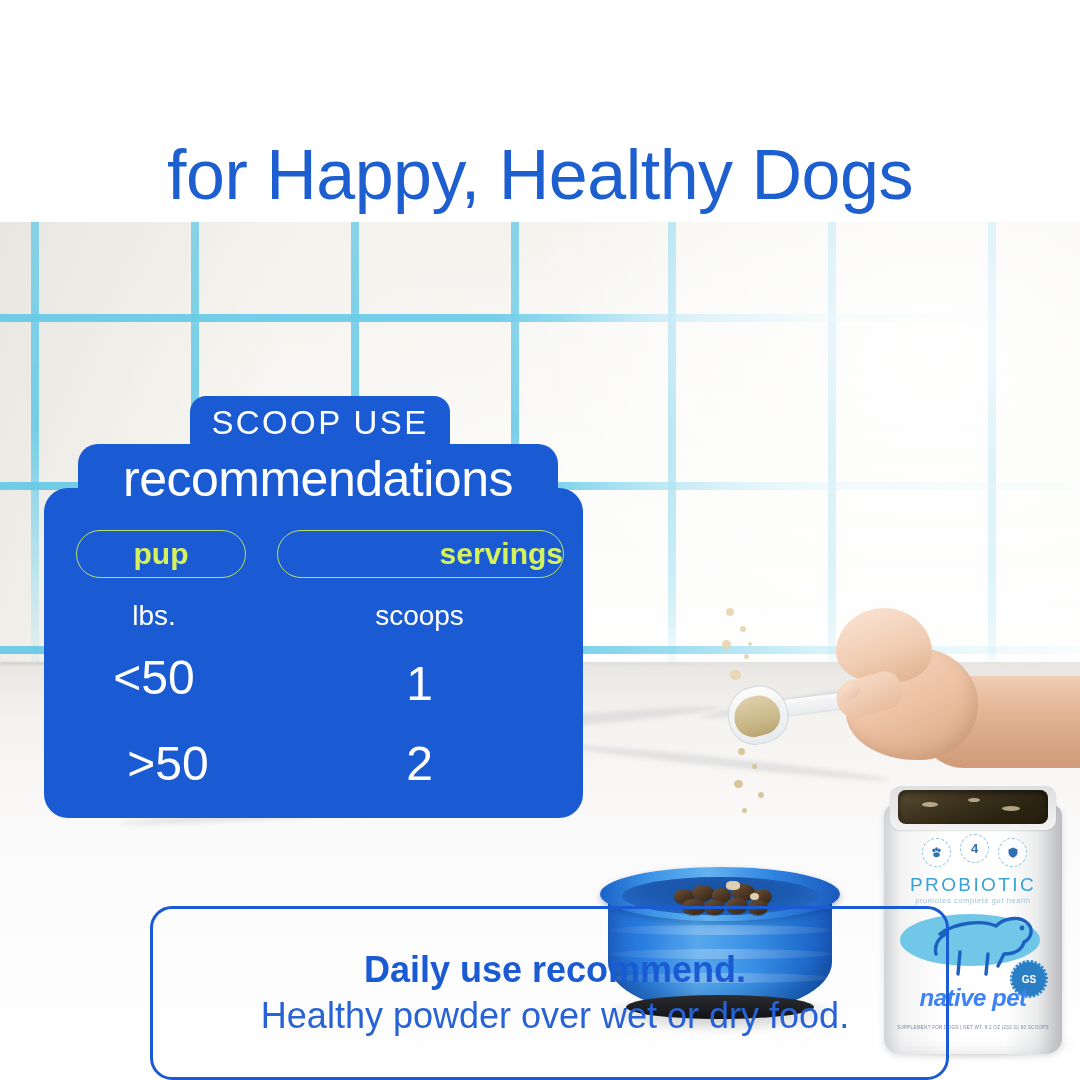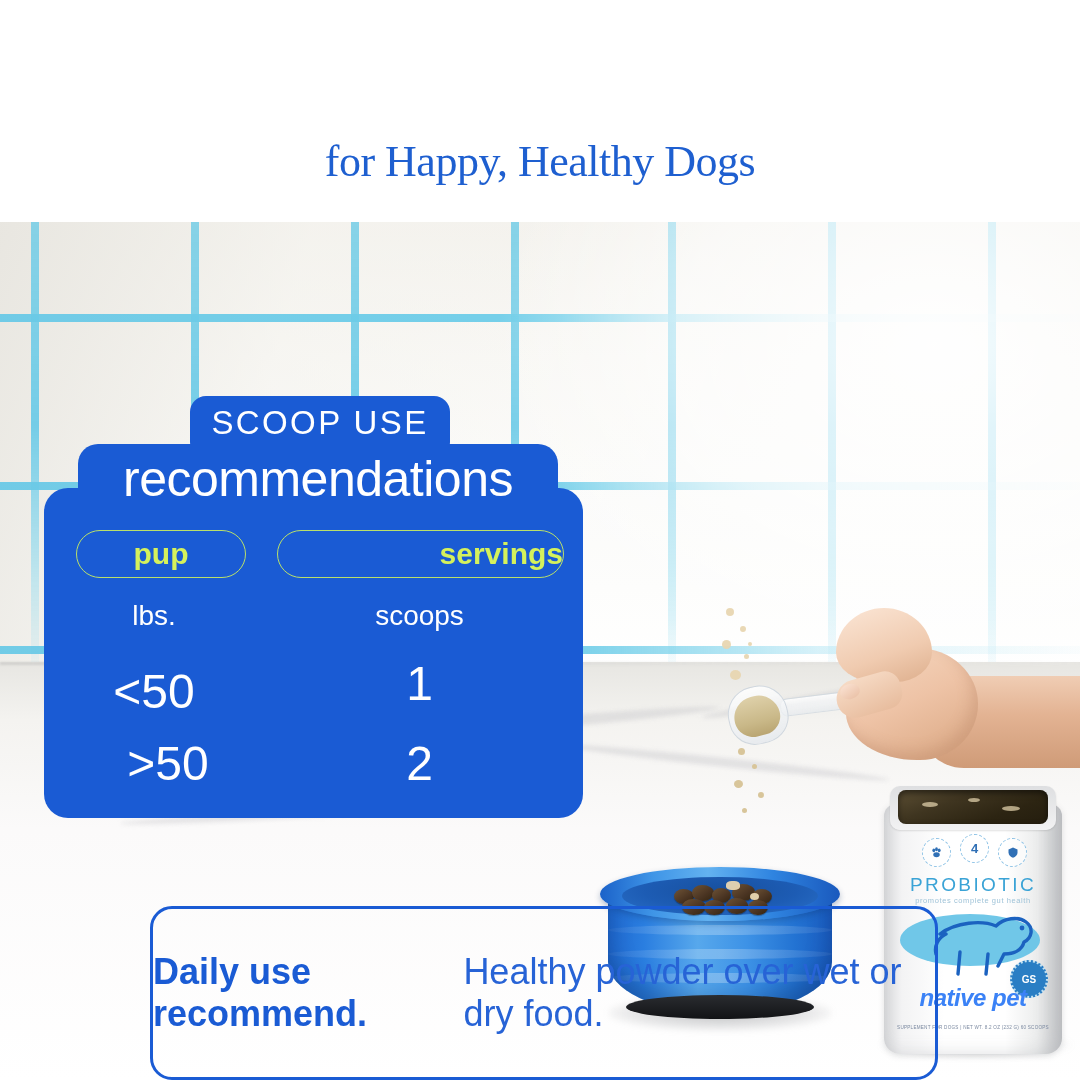--- a/index.html
+++ b/index.html
@@ -105,21 +105,21 @@
   .scoop-cup{position:absolute;left:-72px;top:94px;width:58px;height:56px;border-radius:28px 28px 26px 26px;
     background:linear-gradient(180deg,rgba(255,255,255,.82),rgba(226,231,236,.72));
     border:1px solid rgba(202,210,218,.85);transform:rotate(-14deg);}
   .scoop-fill{position:absolute;left:-66px;top:104px;width:46px;height:40px;border-radius:23px 23px 20px 20px;
     background:linear-gradient(180deg,#ded0a9,#c9b888 65%,#b9a572);transform:rotate(-14deg);}
   .fall{position:absolute;border-radius:50%;background:#d8c59a;}
 
   
   .head{position:absolute;left:0;top:0;width:1080px;text-align:center;}
   .h1{font-size:82px;font-weight:700;letter-spacing:-1px;line-height:1;}
-  .h2{font-size:44px;font-weight:400;letter-spacing:-.5px;line-height:1;font-family:Liberation Serif, serif;}
+  .h2{font-size:70px;font-weight:400;letter-spacing:-.5px;line-height:1;}
 
   
   .card{position:absolute;}
   .tier{position:absolute;background:#1a5bd4;}
   .tier.t1{left:190px;top:396px;width:260px;height:62px;border-radius:16px;}
   .tier.t2{left:78px;top:444px;width:480px;height:66px;border-radius:20px;}
   .tier.t3{left:44px;top:488px;width:539px;height:330px;border-radius:24px;}
   .card-txt{position:absolute;color:#fff;text-align:center;}
   .daily{left:190px;top:404px;width:260px;font-size:33px;letter-spacing:2.4px;font-weight:400;}
   .recs{left:78px;top:450px;width:480px;font-size:50px;font-weight:400;letter-spacing:-.5px;}
@@ -127,21 +127,21 @@
     display:flex;align-items:center;justify-content:center;height:46px;}
   .pill span{color:#d5f15c;font-size:30px;font-weight:700;}
   .pill.p1{left:76px;top:530px;width:168px;}
   .pill.p2{left:277px;top:530px;width:285px;justify-content:flex-end;}
   .sub{position:absolute;color:#fff;font-size:28px;text-align:center;}
   .val{position:absolute;color:#fff;font-size:48px;text-align:center;font-weight:400;}
 
   
   .footer{position:absolute;left:150px;top:906px;width:782px;height:168px;
     border:3.5px solid #1a5bd4;border-radius:22px;
-    display:flex;flex-direction:row;align-items:center;justify-content:center;gap:4px;}
+    display:flex;flex-direction:column;align-items:center;justify-content:center;gap:4px;padding-left:11px;}
   .f1{color:#1a5bd4;font-size:36px;font-weight:700;}
   .f2{color:#2763d6;font-size:36px;font-weight:400;}
 </style>
 </head>
 <body>
 
 <div id="stage">
 
   <div class="photo">
 
@@ -267,21 +267,21 @@
     <div class="pill p1">
       <span>pup</span>
     </div>
     <div class="pill p2">
       <span>servings</span>
     </div>
 
     <div class="sub" style="left:70px;top:600px;width:168px">lbs.</div>
     <div class="sub" style="left:277px;top:600px;width:285px">scoops</div>
 
-    <div class="val" style="left:70px;top:664px;width:168px">&lt;50</div>
+    <div class="val" style="left:70px;top:650px;width:168px">&lt;50</div>
     <div class="val" style="left:277px;top:656px;width:285px">1</div>
     <div class="val" style="left:84px;top:736px;width:168px">&gt;50</div>
     <div class="val" style="left:277px;top:736px;width:285px">2</div>
   </div>
 
   <div class="footer">
     <div class="f1">Daily use recommend.</div>
     <div class="f2">Healthy powder over wet or dry food.</div>
   </div>
 

